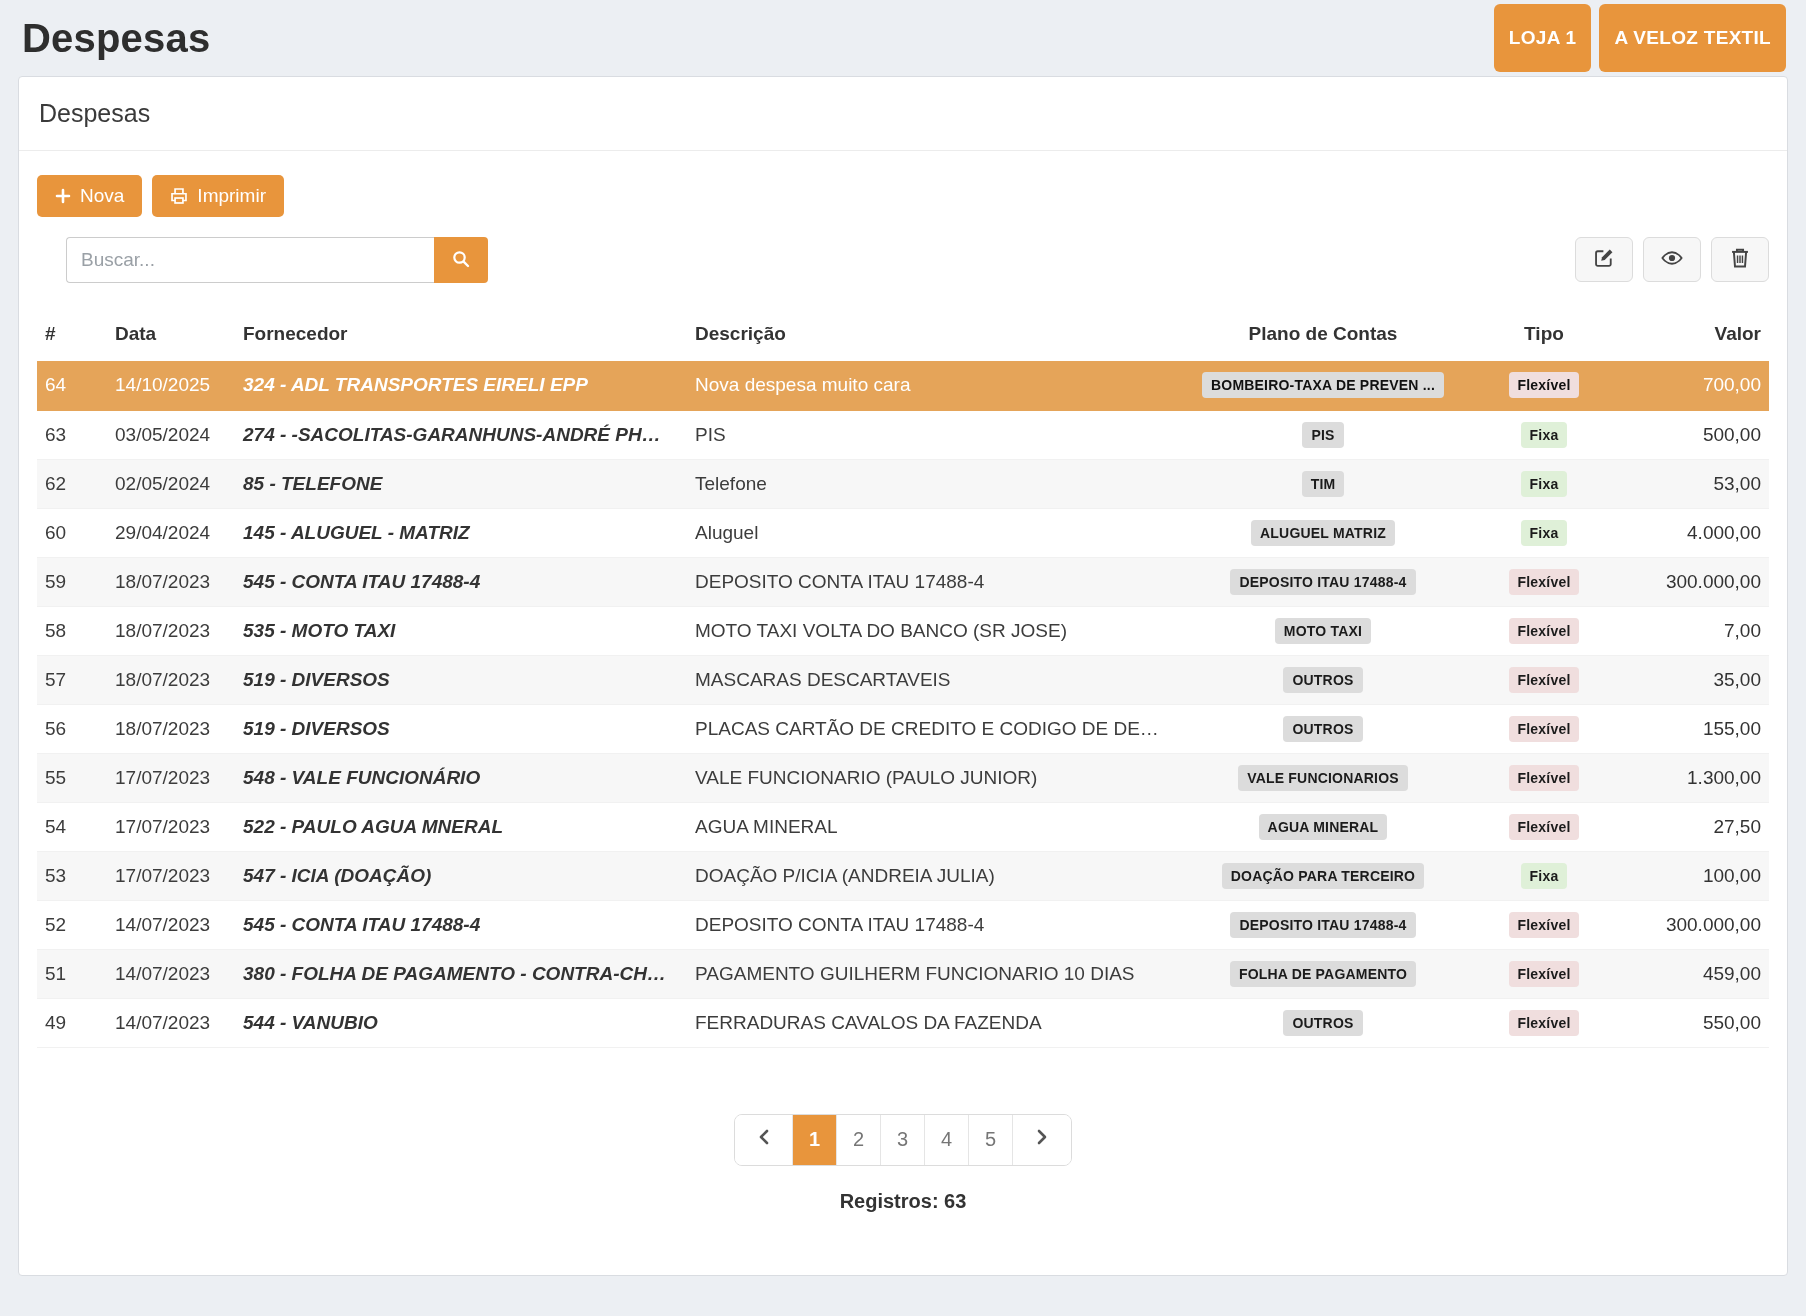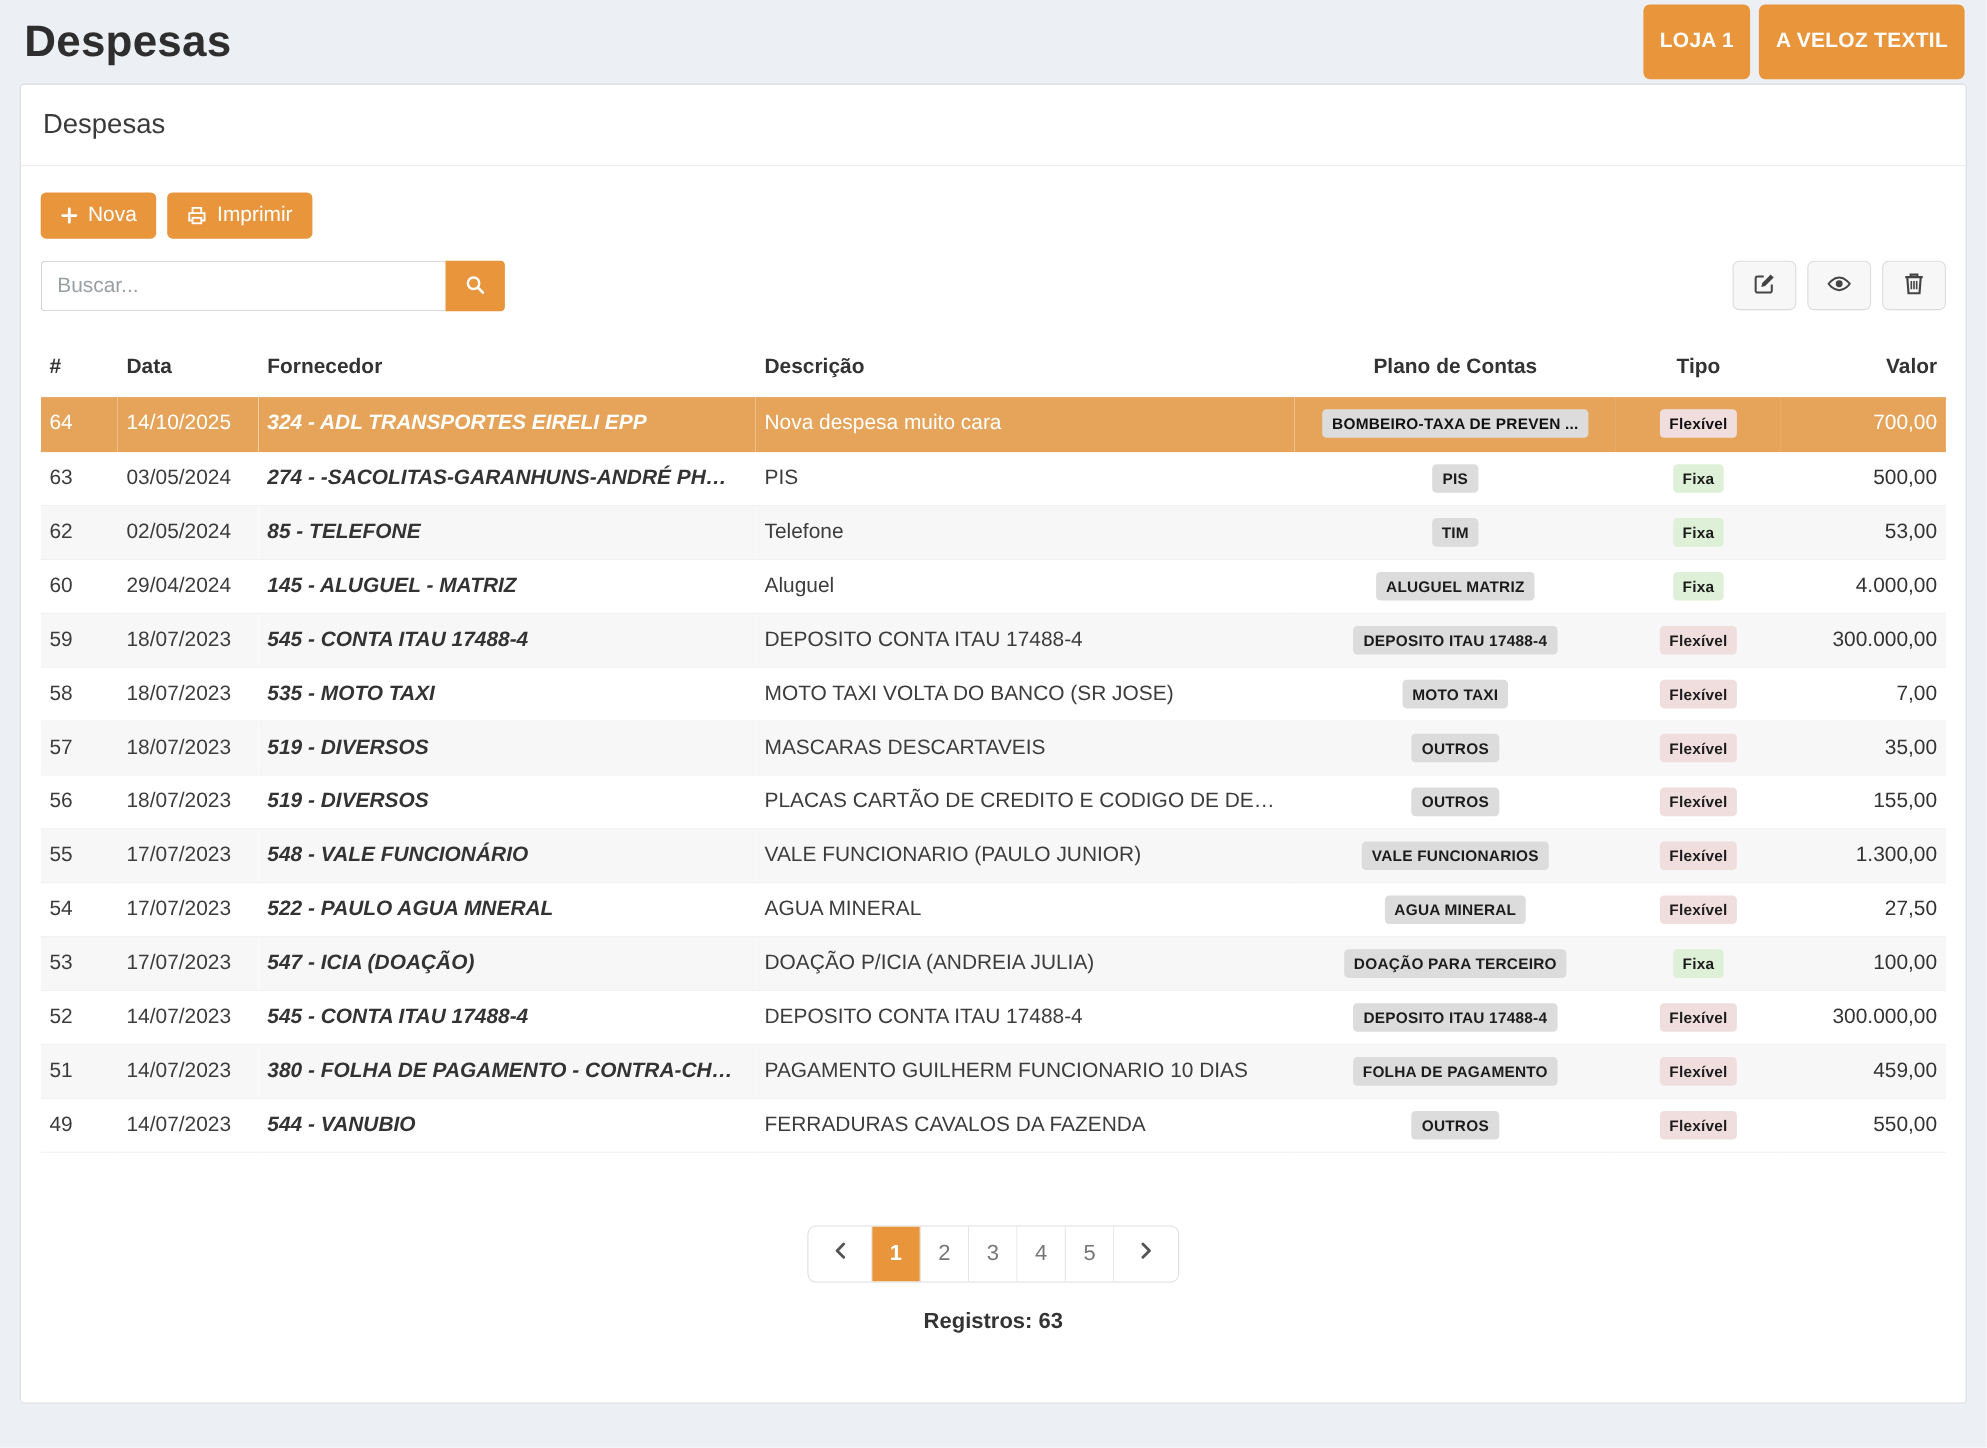--- a/index.html
+++ b/index.html
@@ -41,21 +41,21 @@
   
   .toolbar{ margin-top:24px; display:flex; gap:10px; }
   .btn-orange{
     display:inline-flex; align-items:center; gap:9px;
     background:var(--accent); color:#fff; border:none; border-radius:5px;
     font-family:inherit; font-size:19px; padding:10px 18px; cursor:pointer;
   }
   .btn-orange svg{ display:block; }
   
   .search-row{ margin-top:20px; display:flex; align-items:flex-start; }
-  .search-group{ display:flex; width:422px; }
+  .search-group{ display:flex; width:422px;margin-left:29px; }
   .search-input{
     flex:1; height:46px; border:1px solid #ccc; border-right:none;
     border-radius:4px 0 0 4px; padding:0 14px; font-size:19px; color:#555;
     font-family:inherit; outline:none;
   }
   .search-input::placeholder{ color:#9aa0a6; }
   .search-btn{
     width:54px; height:46px; background:var(--accent); border:none;
     border-radius:0 4px 4px 0; display:flex; align-items:center; justify-content:center;
     cursor:pointer;

